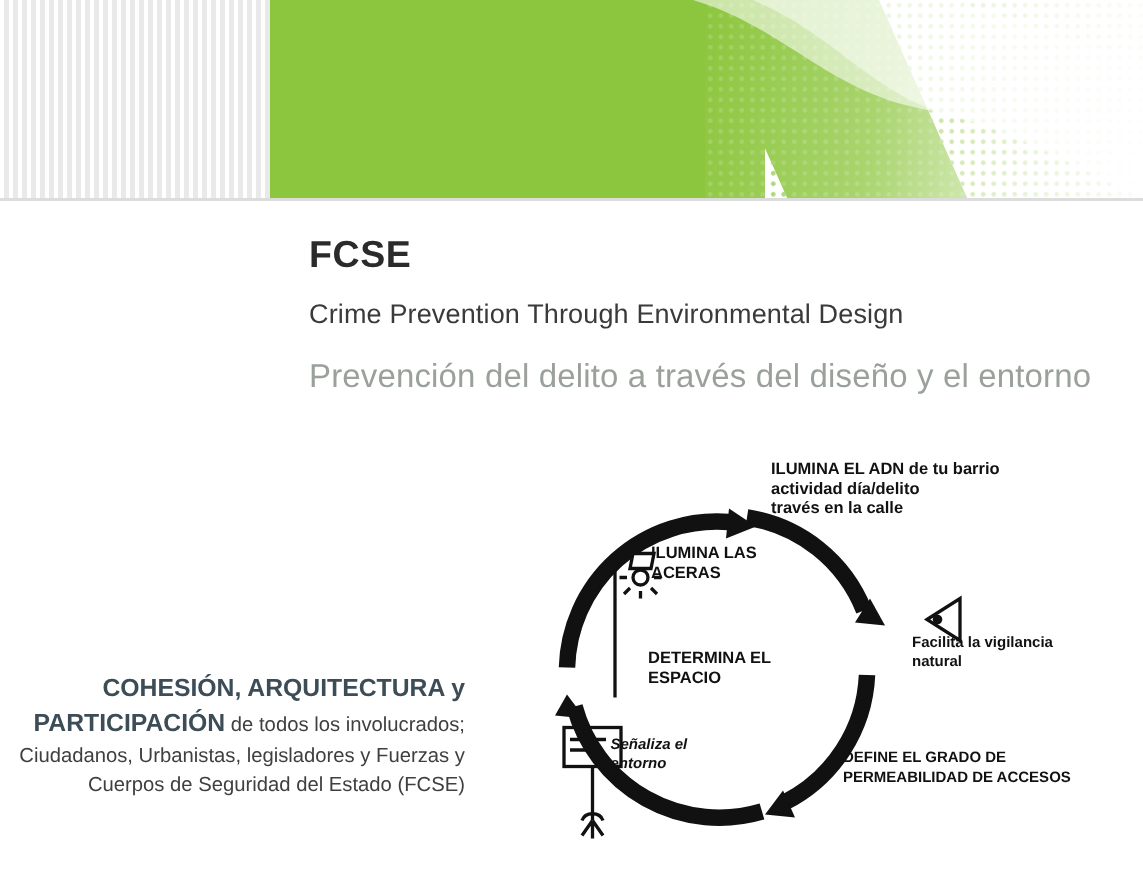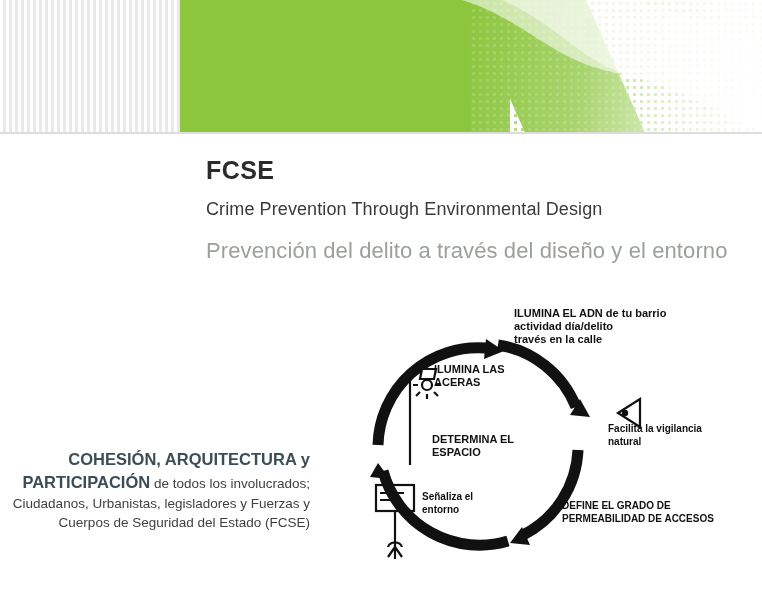--- a/index.html
+++ b/index.html
@@ -179,21 +179,21 @@
   .diag-label.small {
     font-size: 10px;
     line-height: 12.5px;
   }
   .lbl-recupera { left: 196px; top: 12px; width: 190px; }
   .lbl-recupera .thin { font-weight: bold; }
   .lbl-ilumina { left: 116px; top: 68px; width: 110px; }
   .lbl-determina { left: 114px; top: 138px; width: 110px; }
   .lbl-facilita { left: 290px; top: 128px; width: 110px; }
   .lbl-define { left: 244px; top: 205px; width: 160px; }
-  .lbl-senaliza { left: 104px; top: 196px; width: 90px; }
+  .lbl-senaliza { left: 89px; top: 196px; width: 90px; font-style: italic; }
 </style>
 </head>
 <body>
 
 <div class="header">
   <div class="header-left-stripes"></div>
   <div class="header-green"></div>
   <div class="header-green-skew"></div>
   <div class="header-dots"></div>
   <div class="header-dots-mask"></div>

